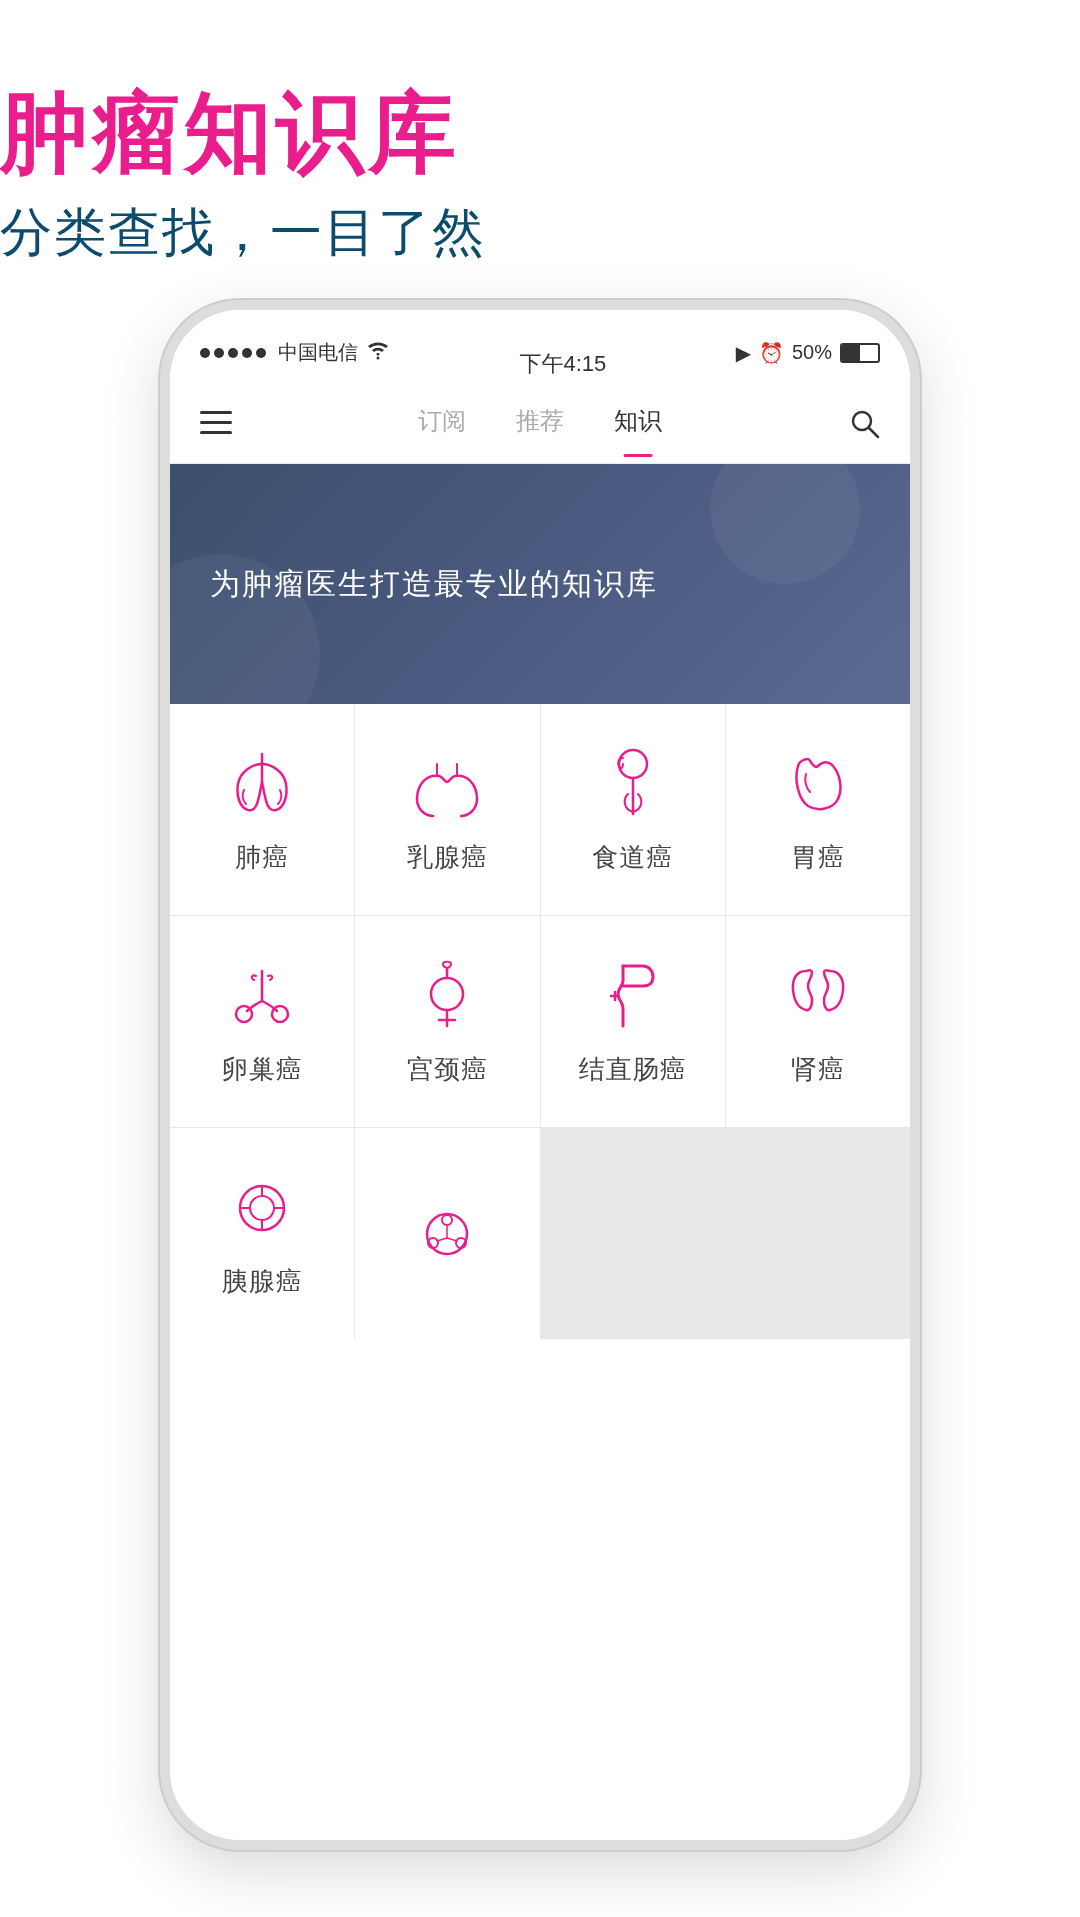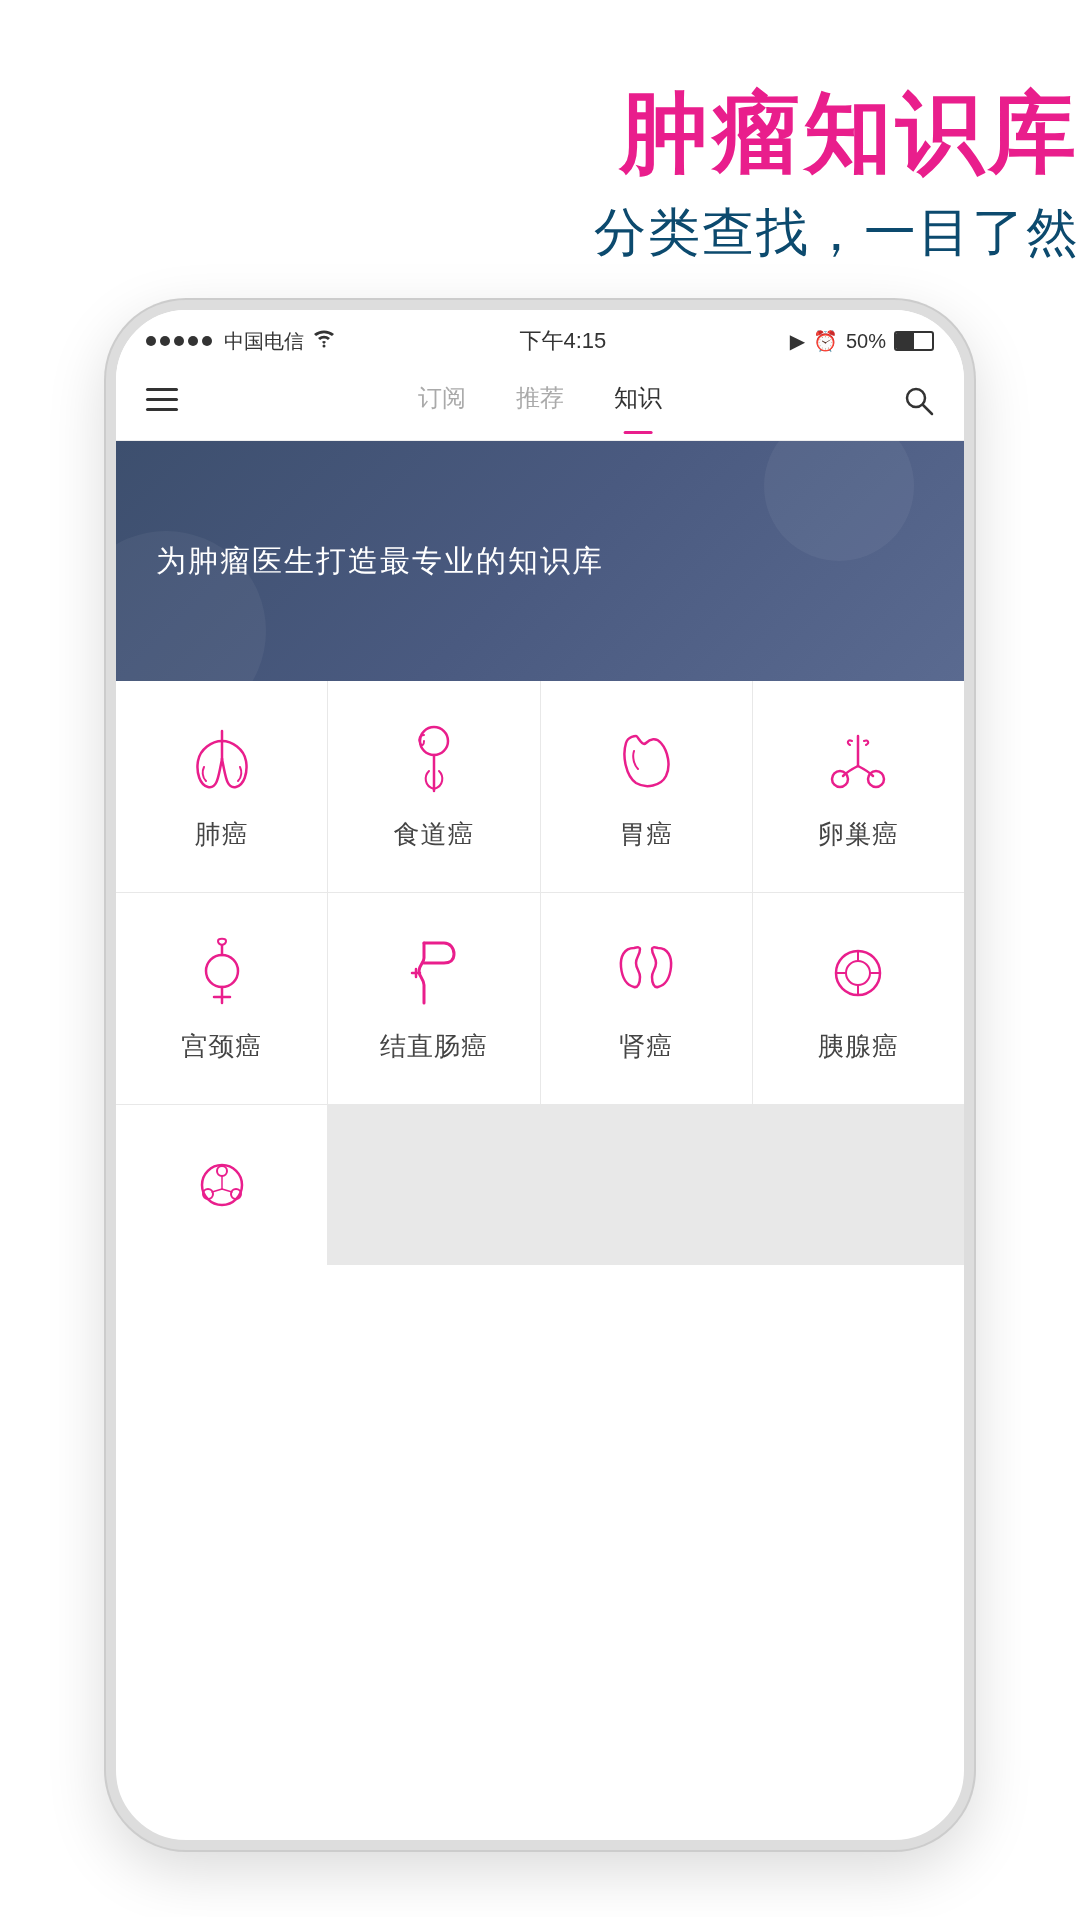--- a/index.html
+++ b/index.html
@@ -7,21 +7,21 @@
       width: 1080px;
       height: 1917px;
       background: #ffffff;
       font-family: -apple-system, "PingFang SC", "Helvetica Neue", Arial, sans-serif;
       overflow: hidden;
       position: relative;
     }
 
     
     .page-header {
-      text-align: right;
+      text-align: left;
       padding-top: 80px;
       padding-bottom: 40px;
     }
     .page-title-main {
       font-size: 88px;
       font-weight: 700;
       color: #e91e8c;
       letter-spacing: 4px;
       line-height: 1.2;
     }
@@ -31,21 +31,21 @@
       margin-top: 12px;
       letter-spacing: 2px;
     }
 
     
     .phone-frame {
       position: absolute;
       top: 300px;
       left: 50%;
       transform: translateX(-50%);
-      width: 868px;
+      width: 760px;
       height: 1550px;
       background: #fff;
       border-radius: 80px;
       border: 10px solid #ddd;
       box-shadow: 0 0 0 2px #ccc, 0 20px 60px rgba(0,0,0,0.15);
       overflow: hidden;
     }
 
     
     .status-bar {
@@ -67,21 +67,21 @@
     }
     .status-dot {
       width: 10px; height: 10px;
       border-radius: 50%;
       background: #333;
     }
     .status-carrier { font-size: 20px; margin-left: 4px; }
     .status-wifi {
       font-size: 22px;
     }
-    .status-center { font-size: 22px; color: #333; }
+    .status-center { font-size: 22px; color: #333; margin-top: 23px; }
     .status-right {
       display: flex;
       align-items: center;
       gap: 8px;
       font-size: 20px;
     }
     .battery-container {
       display: flex;
       align-items: center;
       gap: 4px;
@@ -286,20 +286,30 @@
       <svg class="grid-icon" viewBox="0 0 80 80">
         <path d="M40 10 C40 10 40 30 40 38" stroke="#e91e8c" stroke-width="2.5" fill="none" stroke-linecap="round"></path>
         <path d="M40 20 C30 20 18 28 16 40 C14 52 18 64 26 66 C34 68 36 58 38 48 L40 38" stroke="#e91e8c" stroke-width="2.5" fill="none" stroke-linecap="round" stroke-linejoin="round"></path>
         <path d="M40 20 C50 20 62 28 64 40 C66 52 62 64 54 66 C46 68 44 58 42 48 L40 38" stroke="#e91e8c" stroke-width="2.5" fill="none" stroke-linecap="round" stroke-linejoin="round"></path>
         <path d="M22 46 C20 50 20 56 24 60" stroke="#e91e8c" stroke-width="2" fill="none" stroke-linecap="round"></path>
         <path d="M58 46 C60 50 60 56 56 60" stroke="#e91e8c" stroke-width="2" fill="none" stroke-linecap="round"></path>
       </svg>
       <span class="grid-label">肺癌</span>
     </div>
 
+    <div class="grid-item">
+      <svg class="grid-icon" viewBox="0 0 80 80">
+        <path d="M10 55 C10 40 20 30 32 32 C36 33 38 38 40 38 C42 38 44 33 48 32 C60 30 70 40 70 55" stroke="#e91e8c" stroke-width="2.5" fill="none" stroke-linecap="round"></path>
+        <path d="M10 55 C10 65 18 72 26 72" stroke="#e91e8c" stroke-width="2.5" fill="none" stroke-linecap="round"></path>
+        <path d="M70 55 C70 65 62 72 54 72" stroke="#e91e8c" stroke-width="2.5" fill="none" stroke-linecap="round"></path>
+        <line x1="30" y1="20" x2="30" y2="32" stroke="#e91e8c" stroke-width="2" stroke-linecap="round"></line>
+        <line x1="50" y1="20" x2="50" y2="32" stroke="#e91e8c" stroke-width="2" stroke-linecap="round"></line>
+      </svg>
+      <span class="grid-label">乳腺癌</span>
+    </div>
 
     <div class="grid-item">
       <svg class="grid-icon" viewBox="0 0 80 80">
         <circle cx="40" cy="20" r="14" fill="none" stroke="#e91e8c" stroke-width="2.5"></circle>
         <path d="M30 14 C26 14 24 18 26 22 C28 26 30 24 30 20" fill="none" stroke="#e91e8c" stroke-width="2" stroke-linecap="round"></path>
         <line x1="40" y1="34" x2="40" y2="70" stroke="#e91e8c" stroke-width="2.5" stroke-linecap="round"></line>
         <path d="M35 50 C30 55 30 65 40 68 C50 65 50 55 45 50" fill="none" stroke="#e91e8c" stroke-width="2" stroke-linecap="round"></path>
       </svg>
       <span class="grid-label">食道癌</span>
     </div>

